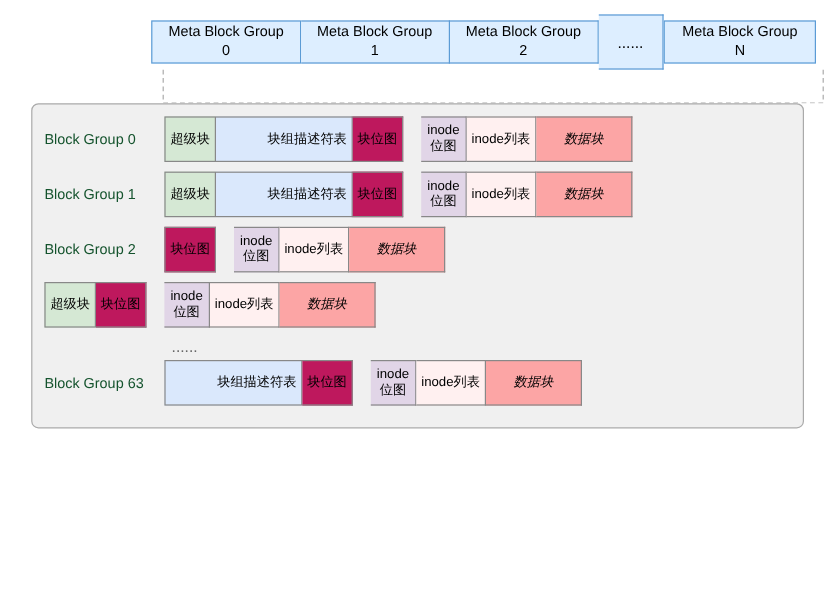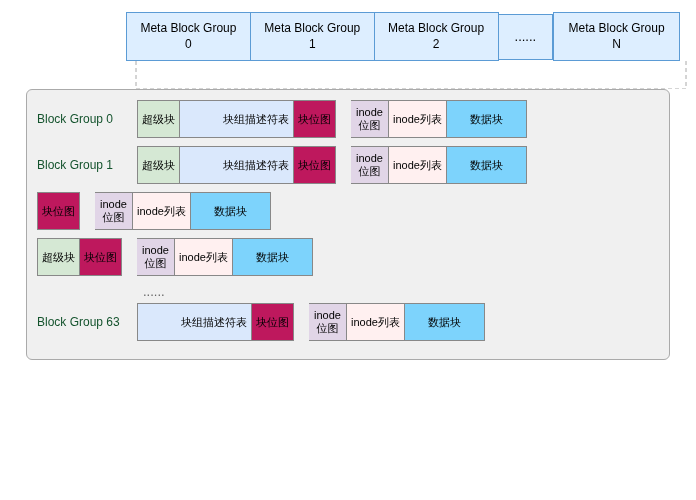--- a/index.html
+++ b/index.html
@@ -24,21 +24,21 @@
       margin-bottom: 0;
     }
 
     .meta-block {
       border: 1.5px solid #5b9bd5;
       background: #ddeeff;
       padding: 6px 10px;
       text-align: center;
       font-size: 12px;
       min-width: 120px;
-      height: 49px;
+      height: 36px;
       display: flex;
       align-items: center;
       justify-content: center;
       line-height: 1.3;
     }
 
     .meta-block + .meta-block {
       border-left: none;
     }
 
@@ -112,21 +112,21 @@
 
     .cell + .cell {
       border-left: none;
     }
 
     .cell-superblock { background: #d5e8d4; min-width: 38px; }
     .cell-blockdesc  { background: #dae8fc; min-width: 62px; padding-left: 43px; }
     .cell-blockmap   { background: #be185d; min-width: 38px; }
     .cell-inode-map  { background: #e1d5e7; min-width: 38px; line-height: 1.2; margin-left: 15px; }
     .cell-inode-list { background: #fff0f0; min-width: 56px; }
-    .cell-data       { background: #7dd3fc; flex: 1; min-width: 80px; }
+    .cell-data       { background: #fca5a5; flex: 1; min-width: 80px; font-style: italic; }
 
     .ellipsis-row {
       text-align: left;
       padding-left: 106px;
       color: #666;
       font-size: 13px;
       margin: 4px 0 4px 0;
     }
   </style>
 </head>
@@ -178,20 +178,21 @@
           <div class="cell cell-blockmap">块位图</div>
           <div class="cell cell-inode-map" style="flex-direction: column; display: flex; align-items: center; justify-content: center;">
             <span style="display: block; line-height: 1.2;">inode</span>
             <span style="display: block; line-height: 1.2;">位图</span>
           </div>
           <div class="cell cell-inode-list">inode列表</div>
           <div class="cell cell-data">数据块</div>
         </div>
       </div>
       <div class="block-group-row">
+        <div class="bg-label">Block Group 2</div>
         <div class="blocks-container">
           <div class="cell cell-blockmap">块位图</div>
           <div class="cell cell-inode-map" style="flex-direction: column; display: flex; align-items: center; justify-content: center;">
             <span style="display: block; line-height: 1.2;">inode</span>
             <span style="display: block; line-height: 1.2;">位图</span>
           </div>
           <div class="cell cell-inode-list">inode列表</div>
           <div class="cell cell-data">数据块</div>
         </div>
       </div>

